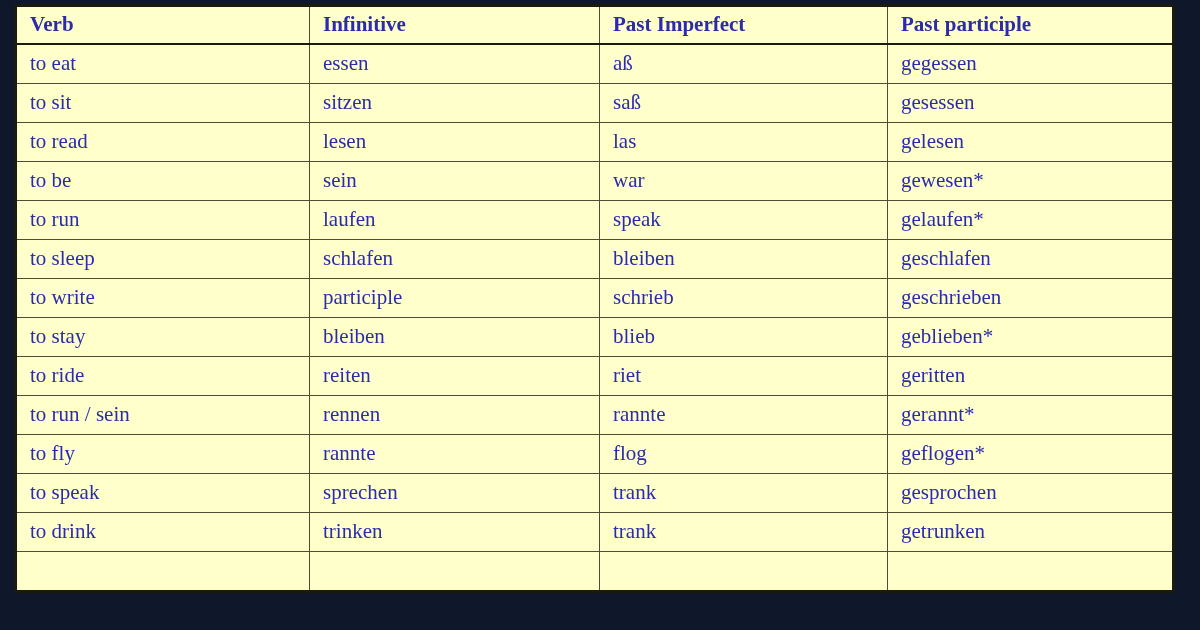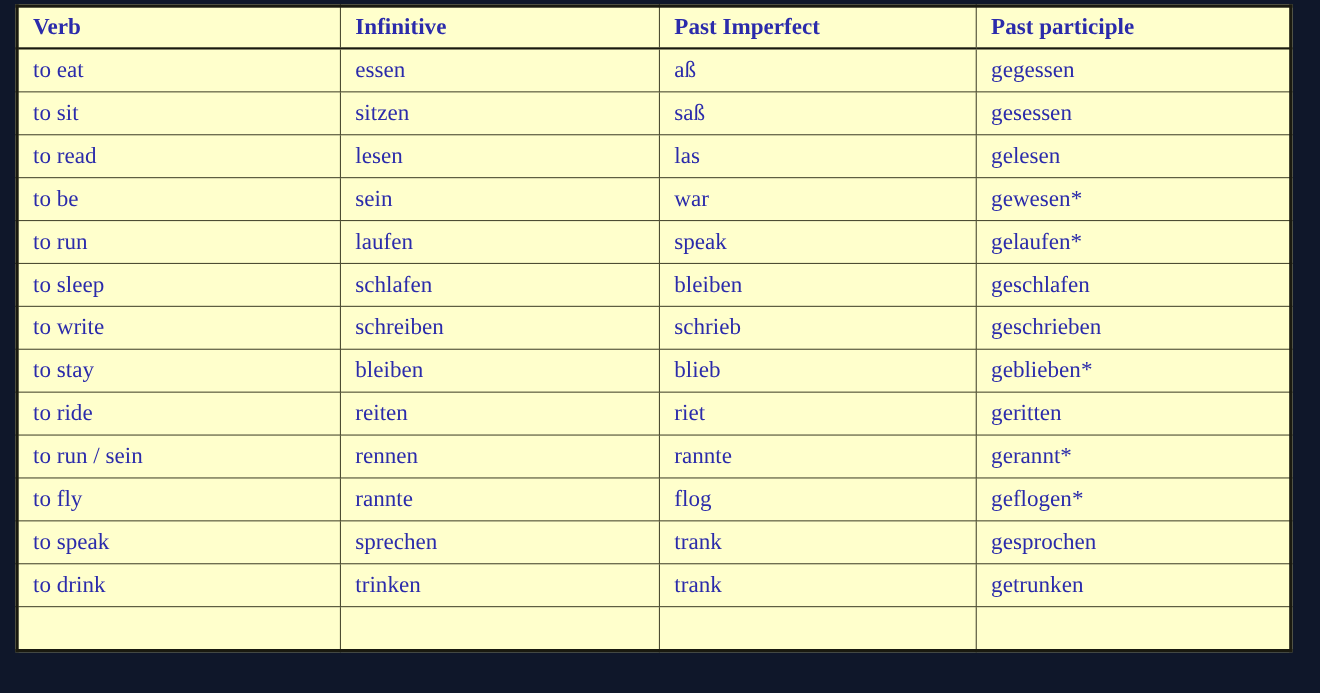--- a/index.html
+++ b/index.html
@@ -198,21 +198,21 @@
         <td>
             <span class="cell-text">geschlafen</span>
           </td>
       </tr>
 
       <tr>
         <td>
             <span class="cell-text">to write</span>
           </td>
         <td>
-            <span class="cell-text">schreiben</span>
+            <span class="cell-text">participle</span>
           </td>
         <td>
             <span class="cell-text">schrieb</span>
           </td>
         <td>
             <span class="cell-text">geschrieben</span>
           </td>
       </tr>
 
       <tr>

